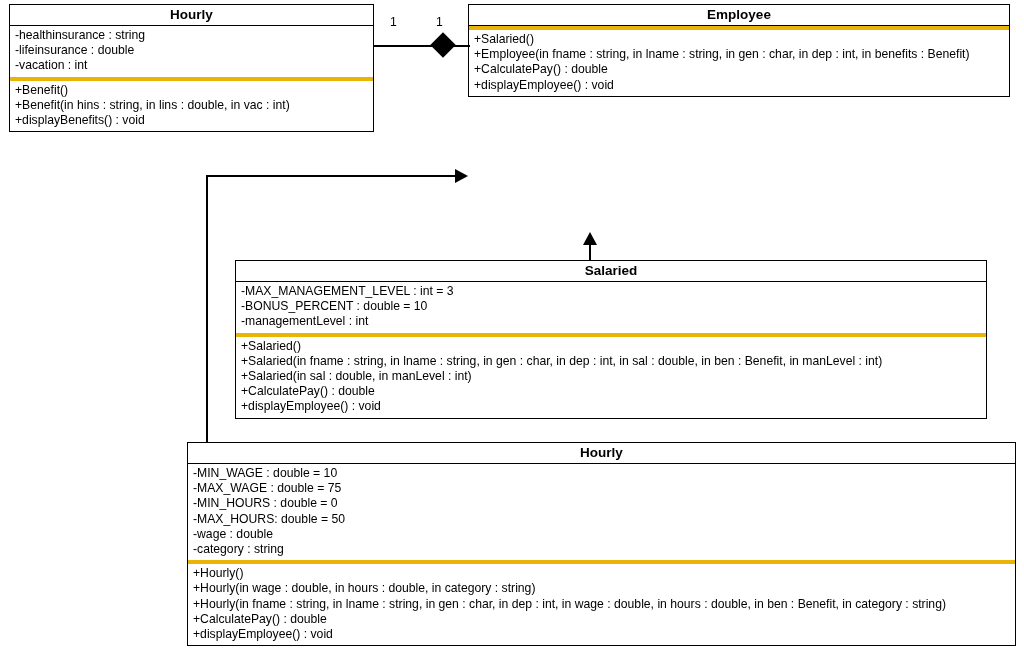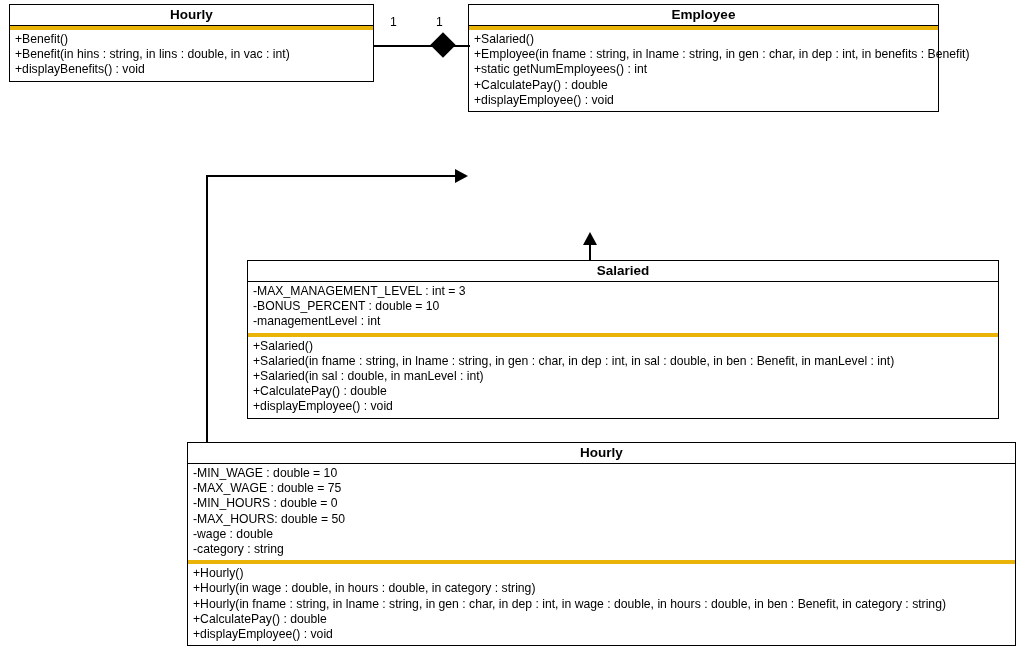--- a/index.html
+++ b/index.html
@@ -80,39 +80,43 @@
     line-height: 14px;
   }
 </style>
 </head>
 <body>
 
 <div id="canvas">
 
   <div class="uml-class" style="left:9px; top:4px; width:365px;">
     <div class="uml-title">Hourly</div>
+    <div class="uml-section">
+      <div class="uml-line">-healthinsurance : string</div>
+      <div class="uml-line">-lifeinsurance : double</div>
+      <div class="uml-line">-vacation : int</div>
+    </div>
     <div class="uml-section divider">
       <div class="uml-line">+Benefit()</div>
       <div class="uml-line">+Benefit(in hins : string, in lins : double, in vac : int)</div>
       <div class="uml-line">+displayBenefits() : void</div>
     </div>
   </div>
 
-  <div class="uml-class" style="left:468px; top:4px; width:471px;">
+  <div class="uml-class" style="left:468px; top:4px; width:542px;">
     <div class="uml-title">Employee</div>
     <div class="uml-section divider">
       <div class="uml-line">+Salaried()</div>
       <div class="uml-line">+Employee(in fname : string, in lname : string, in gen : char, in dep : int, in benefits : Benefit)</div>
-      <div class="uml-line">+static getNumEmployees() : int</div>
       <div class="uml-line">+CalculatePay() : double</div>
       <div class="uml-line">+displayEmployee() : void</div>
     </div>
   </div>
 
-  <div class="uml-class" style="left:247px; top:260px; width:752px;">
+  <div class="uml-class" style="left:235px; top:260px; width:752px;">
     <div class="uml-title">Salaried</div>
     <div class="uml-section">
       <div class="uml-line">-MAX_MANAGEMENT_LEVEL : int = 3</div>
       <div class="uml-line">-BONUS_PERCENT : double = 10</div>
       <div class="uml-line">-managementLevel : int</div>
     </div>
     <div class="uml-section divider">
       <div class="uml-line">+Salaried()</div>
       <div class="uml-line">+Salaried(in  fname : string, in lname : string, in gen : char, in dep : int, in sal : double, in ben : Benefit, in manLevel : int)</div>
       <div class="uml-line">+Salaried(in sal : double, in manLevel : int)</div>

